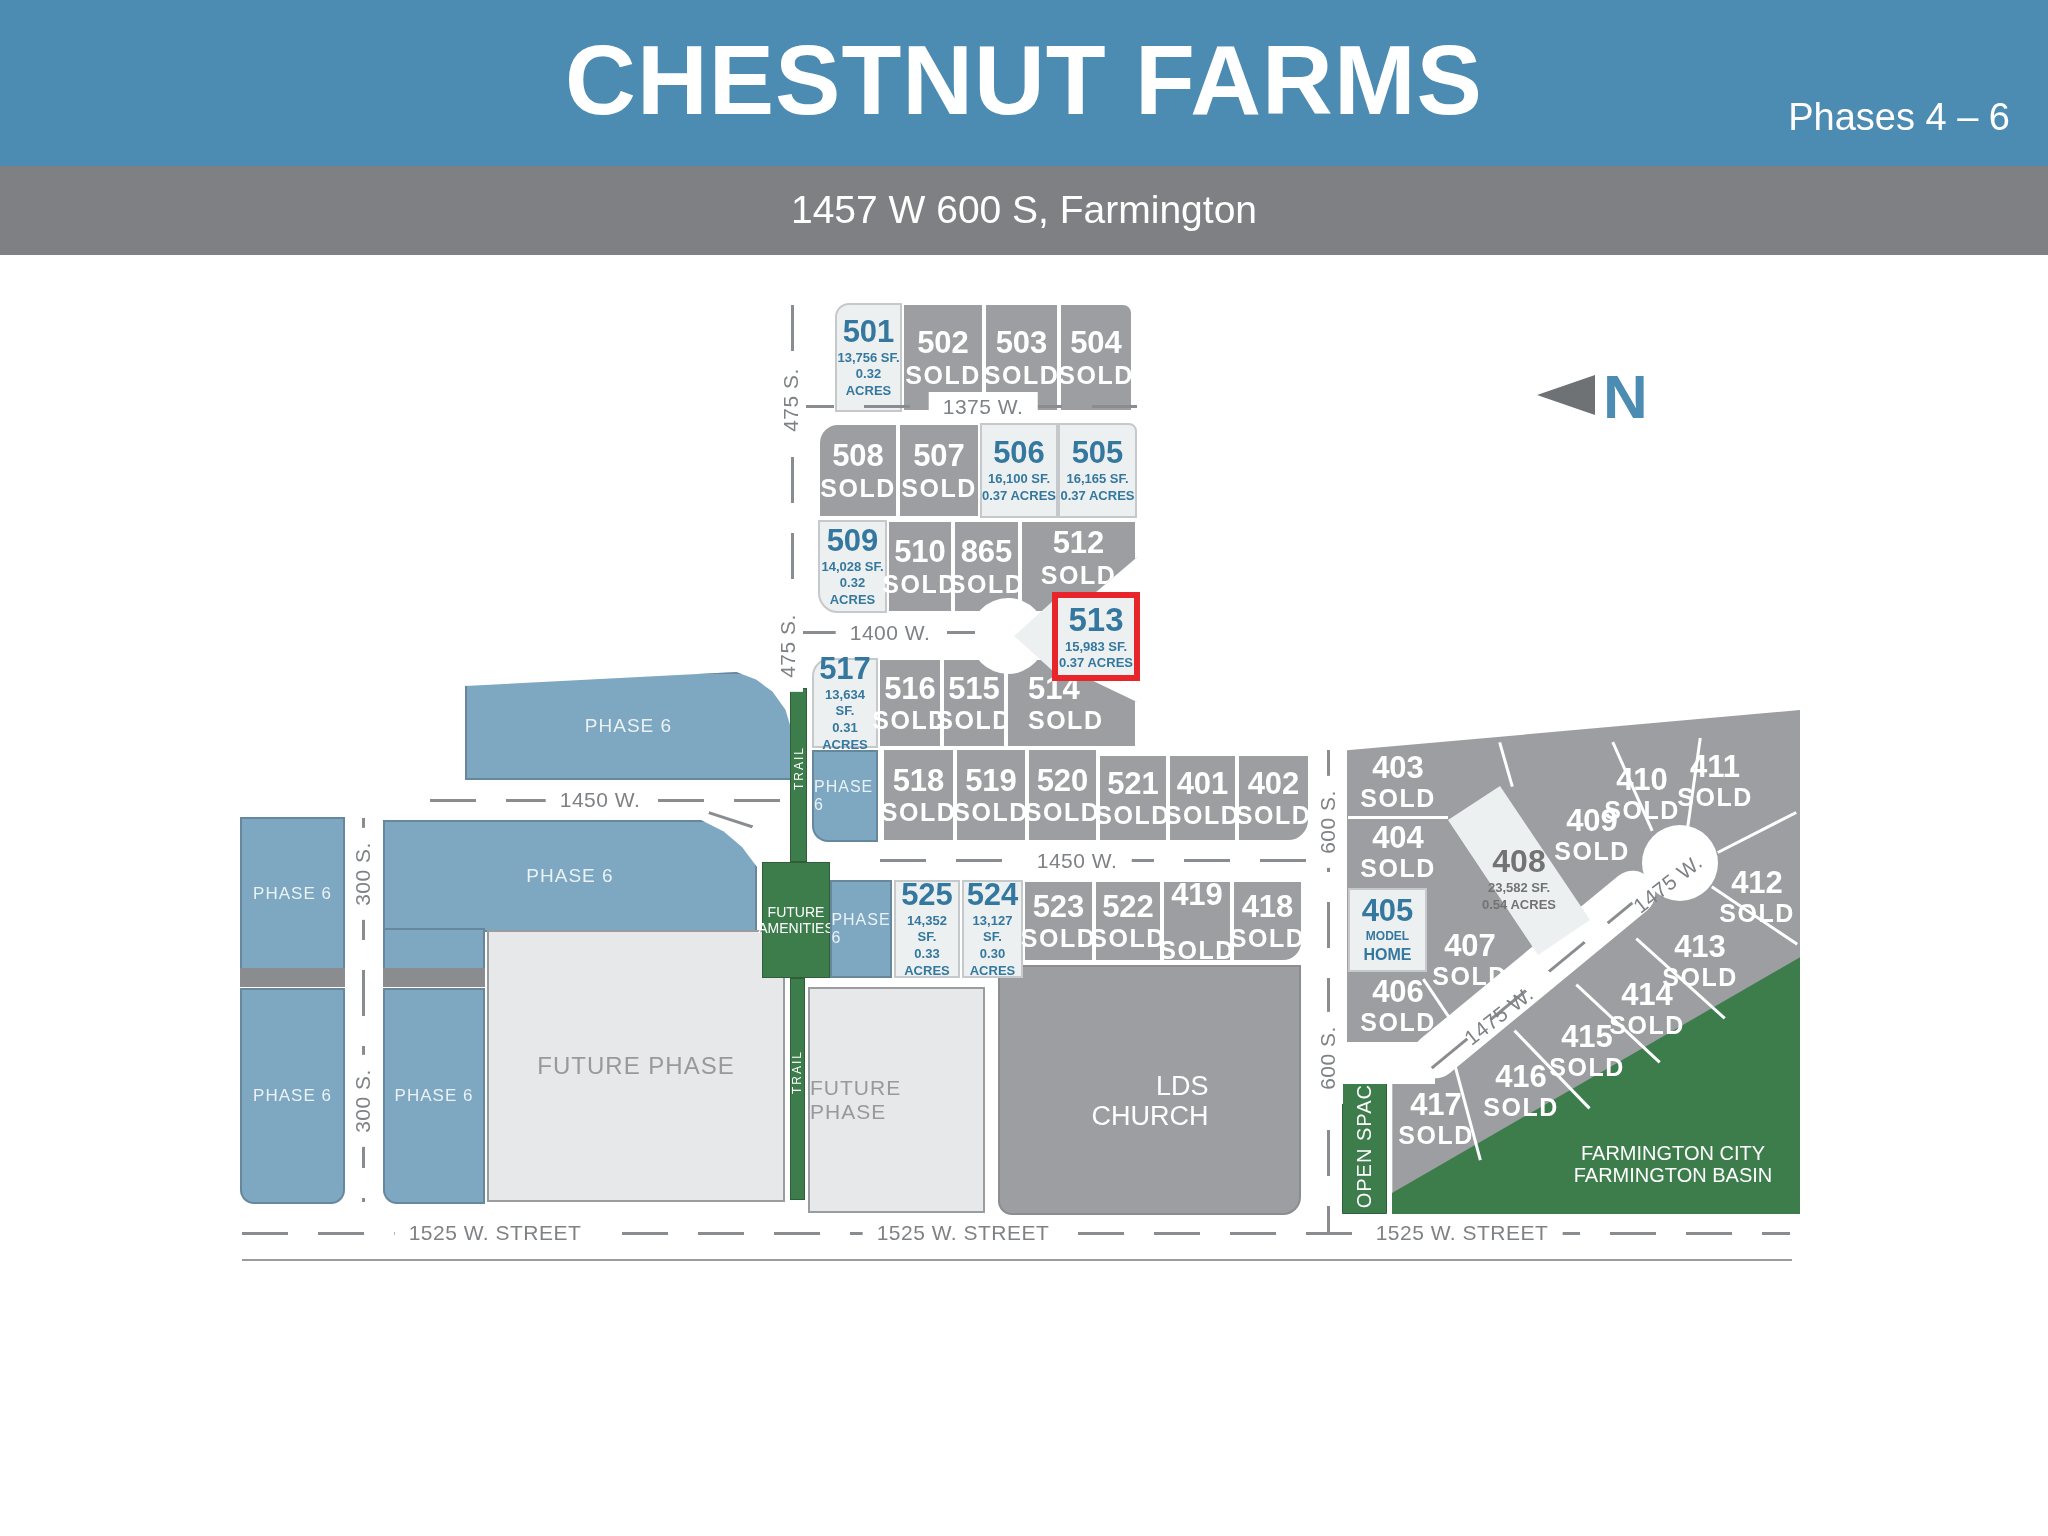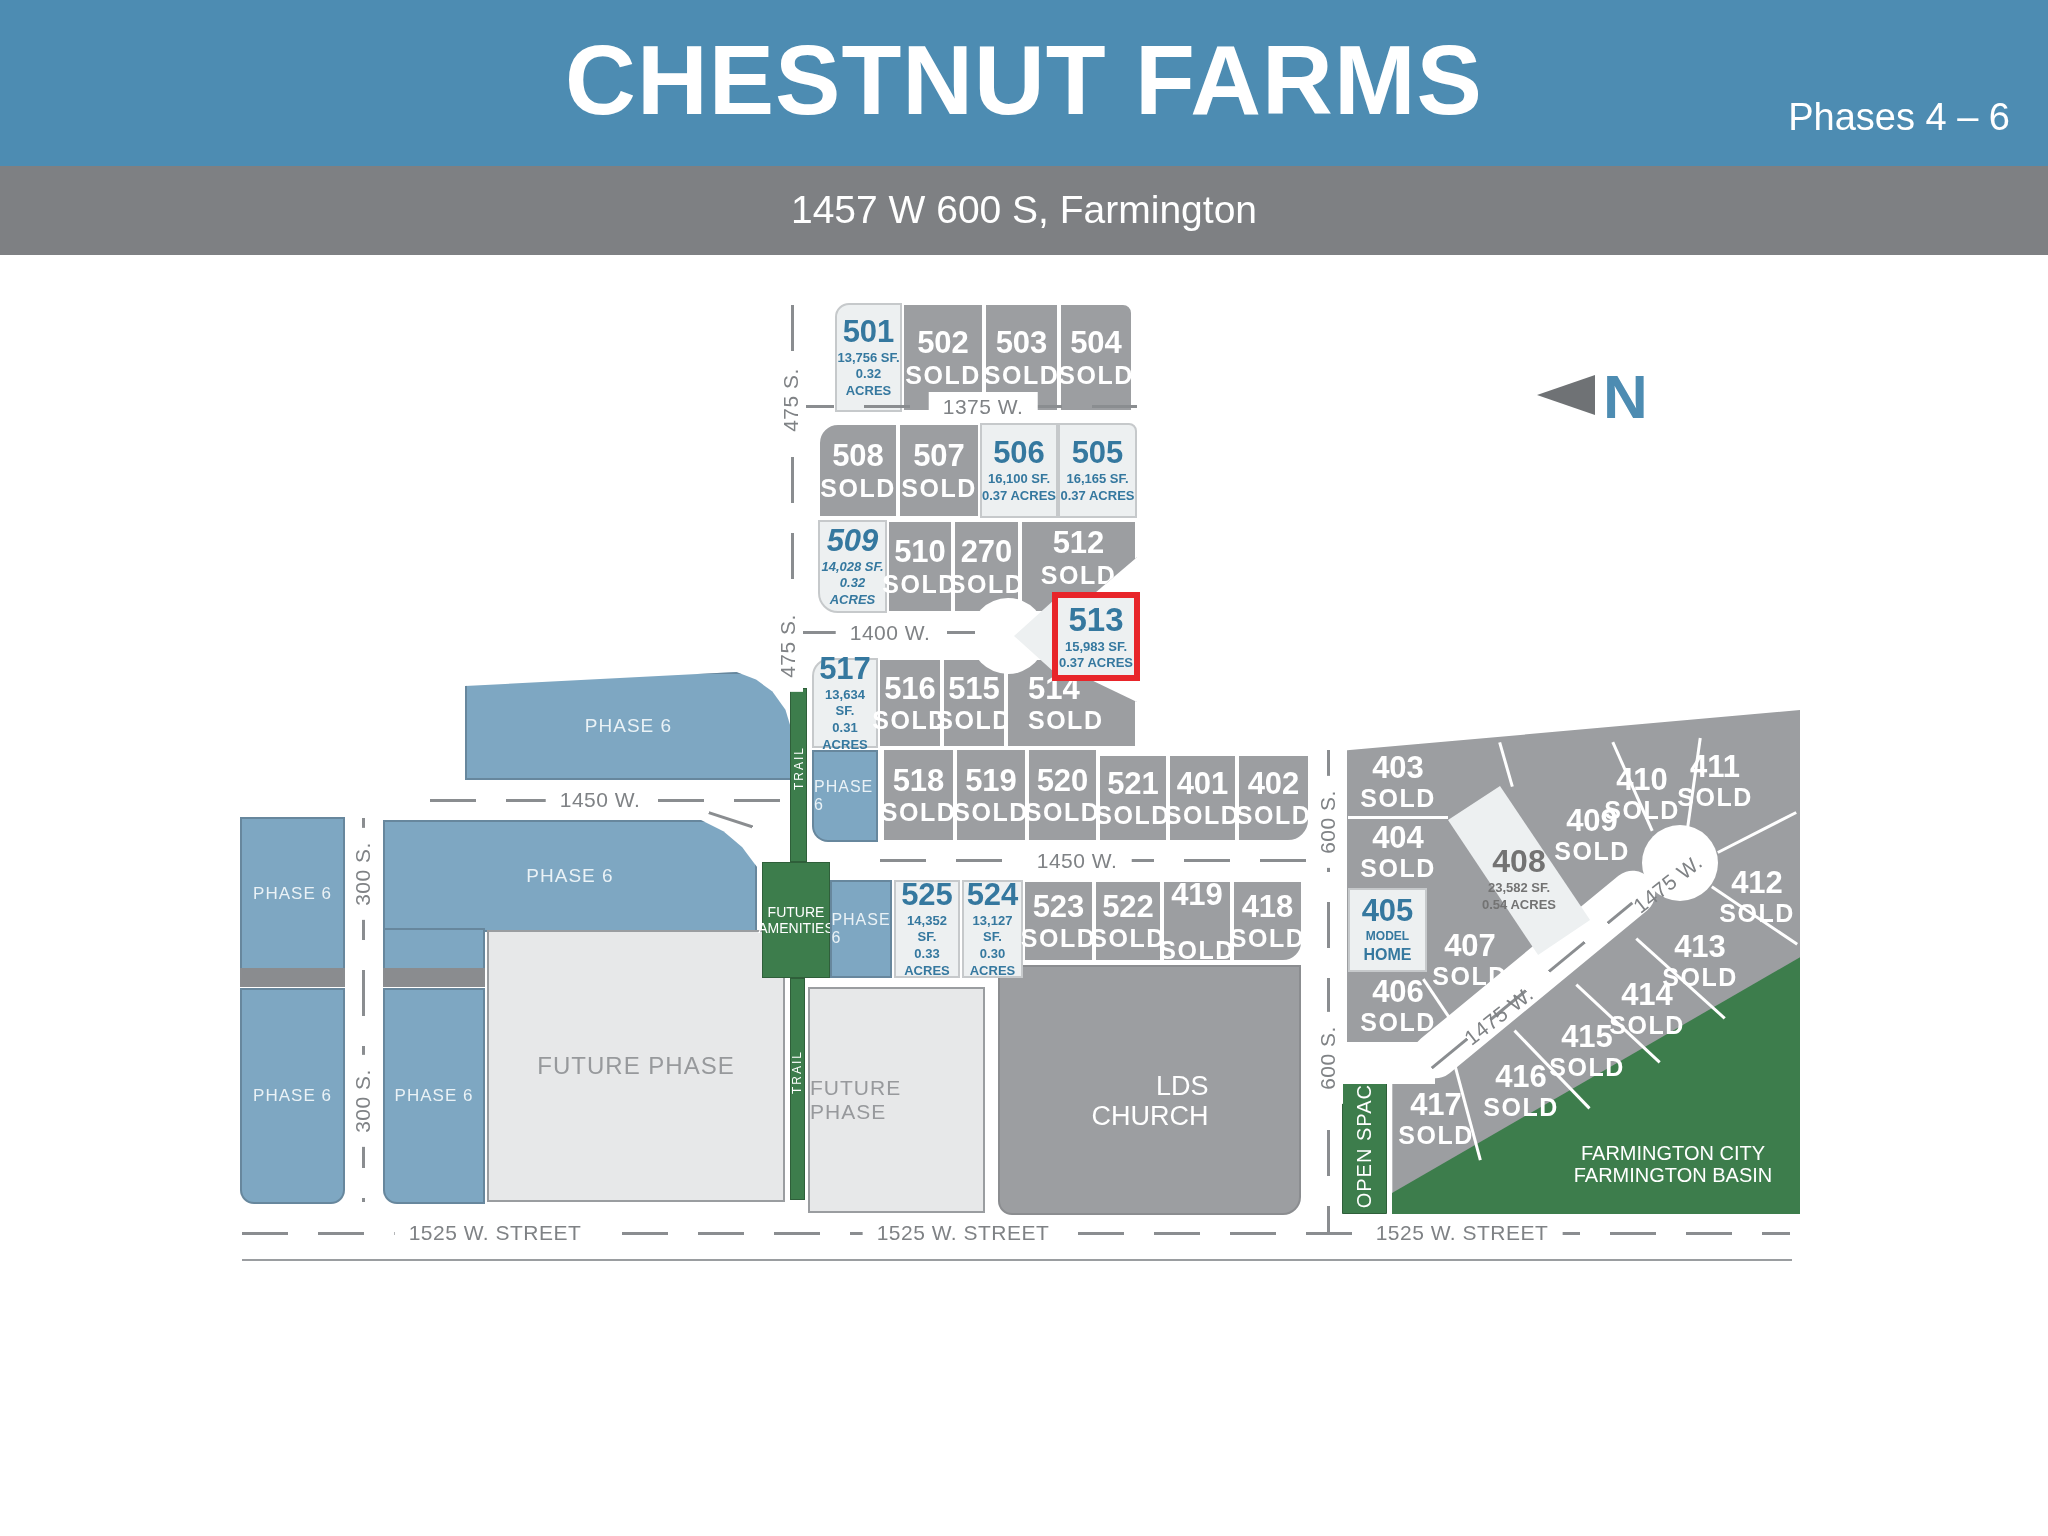--- a/index.html
+++ b/index.html
@@ -237,31 +237,31 @@
   <span class="ln">506</span>
   <span class="ld">16,100 SF.</span>
   <span class="ld">0.37 ACRES</span>
   </div>
 <div class="abs lot avail" style="left:1058px;top:423px;width:79px;height:95px;border-radius:0 8px 0 0;">
   <span class="ln">505</span>
   <span class="ld">16,165 SF.</span>
   <span class="ld">0.37 ACRES</span>
   </div>
 
-<div class="abs lot avail" style="left:818px;top:520px;width:69px;height:93px;border-radius:0 0 0 20px;font-style:italic;">
+<div class="abs lot avail" style="left:818px;top:520px;width:69px;height:93px;border-radius:0 0 0 20px;">
   <span class="ln">509</span>
   <span class="ld">14,028 SF.</span>
   <span class="ld">0.32 ACRES</span>
   </div>
 <div class="abs lot sold" style="left:887px;top:520px;width:66px;height:93px;">
   <span class="ln">510</span>
   <span class="ls">SOLD</span>
   </div>
 <div class="abs lot sold" style="left:953px;top:520px;width:67px;height:93px;">
-  <span class="ln">270</span>
+  <span class="ln">865</span>
   <span class="ls">SOLD</span>
   </div>
 <div class="abs lot sold" style="left:1020px;top:520px;width:117px;height:93px;clip-path:polygon(0 0,100% 0,100% 40%,44% 100%,0 100%);padding-bottom:18px;">
   <span class="ln">512</span>
   <span class="ls">SOLD</span>
   </div>
 
 <div class="abs lot avail" style="left:812px;top:658px;width:66px;height:90px;border-radius:18px 0 0 0;">
   <span class="ln">517</span>
   <span class="ld">13,634 SF.</span>

